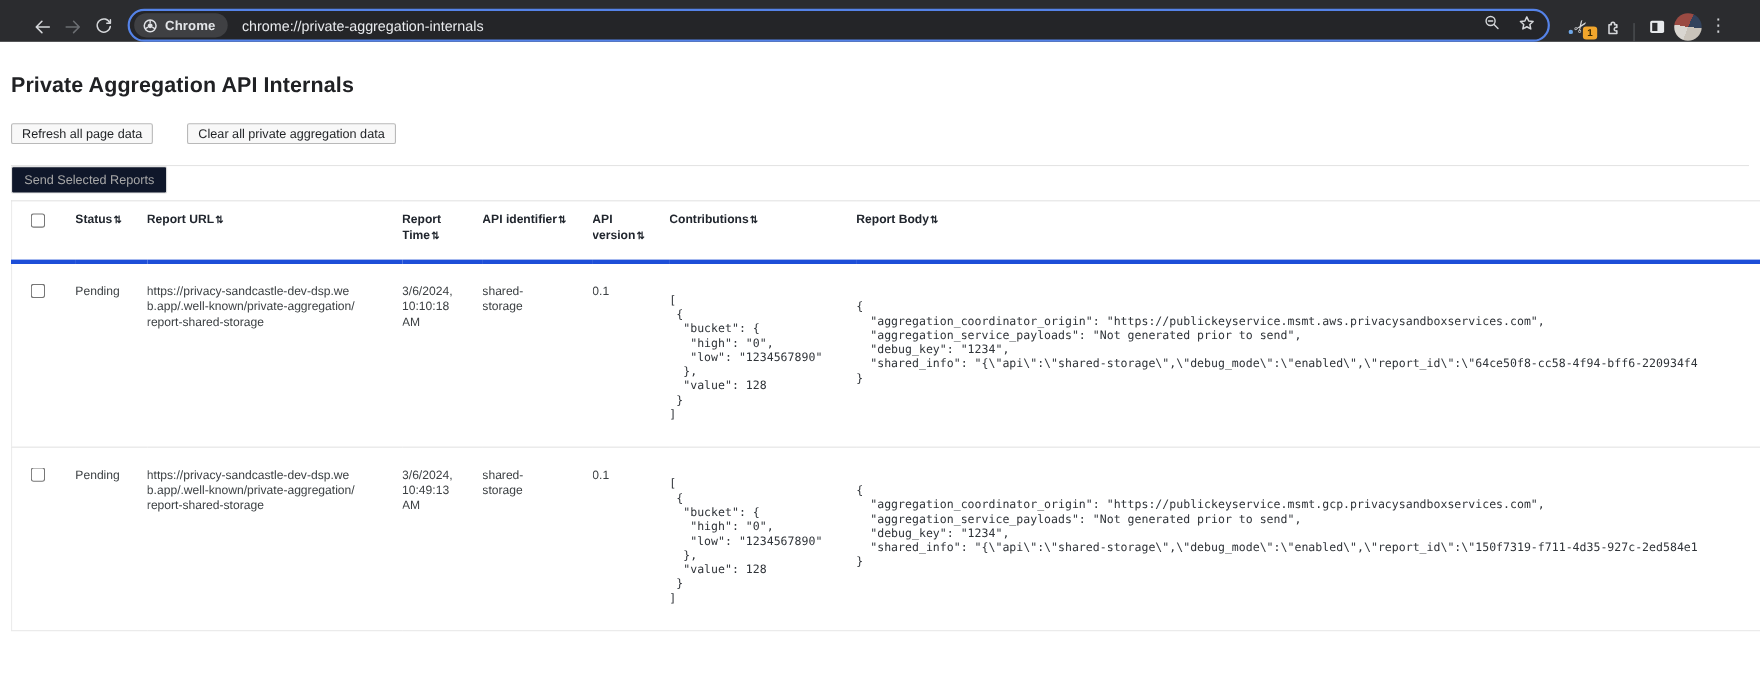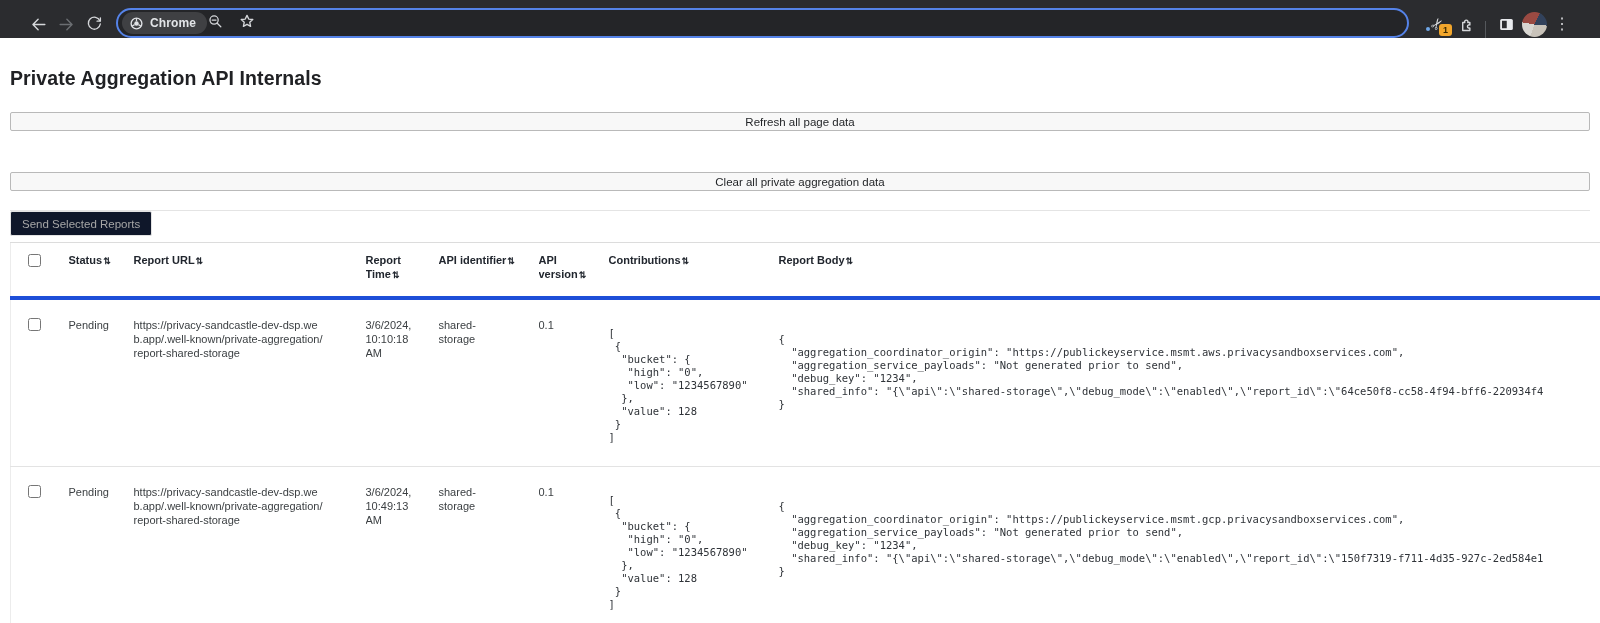--- a/index.html
+++ b/index.html
@@ -89,21 +89,21 @@
 
   
   .page { padding: 0 10px; }
   h1.page-title {
     margin: 29px 0 0 0;
     font-size: 19.5px;
     font-weight: 700;
     color: #202124;
     letter-spacing: .1px;
   }
-  .btn-row { margin-top: 22px; display: flex; gap: 41px; flex-direction: column; }
+  .btn-row { margin-top: 22px; display: flex; gap: 31px; }
   .ui-btn {
     font-family: "Liberation Sans", sans-serif;
     font-size: 11.5px;
     color: #1f2124;
     background: #f8f8f8;
     border: 1px solid #b9b9b9;
     border-radius: 2px;
     padding: 2.5px 9px;
     cursor: pointer;
   }
@@ -201,20 +201,21 @@
 
   <div class="omnibox">
     <div class="chrome-chip">
       <svg width="15" height="15" viewBox="0 0 24 24">
         <circle cx="12" cy="12" r="8.6" fill="none" stroke="#dfe1e5" stroke-width="2.2"></circle>
         <circle cx="12" cy="12" r="3.6" fill="#dfe1e5"></circle>
         <path d="M12 3.4v5M4.6 16.3l4.3-2.5M19.4 16.3l-4.3-2.5" stroke="#dfe1e5" stroke-width="2" fill="none"></path>
       </svg>
       <span class="chip-label">Chrome</span>
     </div>
+    <span class="url-text">chrome://private-aggregation-internals</span>
     <div class="omni-actions">
       <div>
         <svg width="17" height="17" viewBox="0 0 24 24">
           <circle cx="10" cy="10" r="5.8" class="icon-stroke"></circle>
           <path class="icon-stroke" d="M14.4 14.4 19.5 19.5M7.3 10h5.4"></path>
         </svg>
       </div>
       <div>
         <svg width="18" height="18" viewBox="0 0 24 24">
           <path class="icon-stroke" d="M12 4.5 14.3 9.4 19.7 10l-4 3.7 1.1 5.4L12 16.4 7.2 19.1 8.3 13.7 4.3 10 9.7 9.4z"></path>

